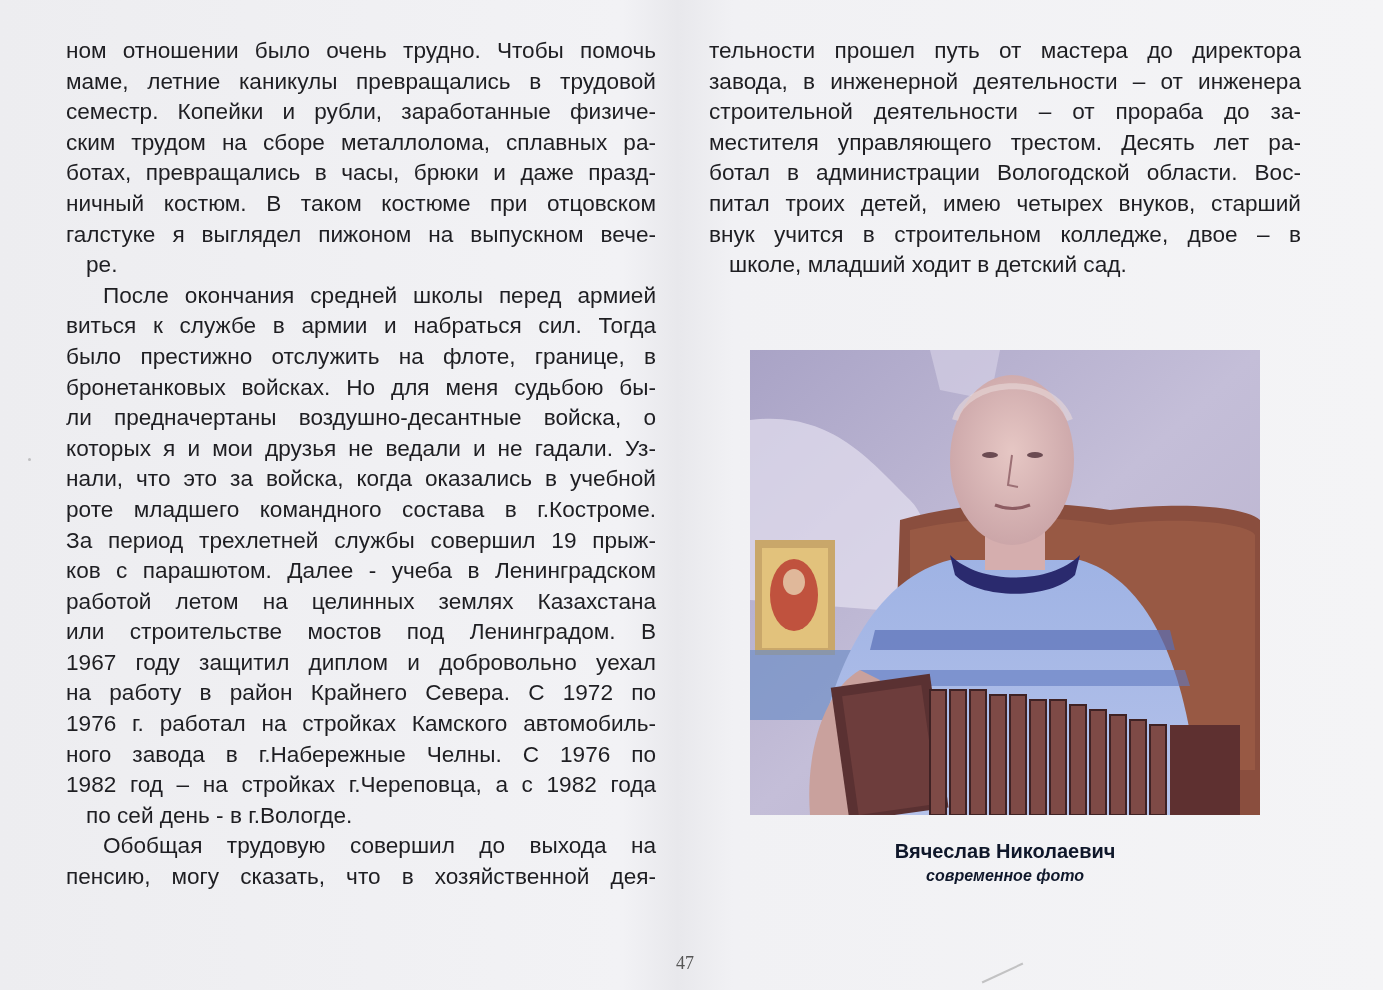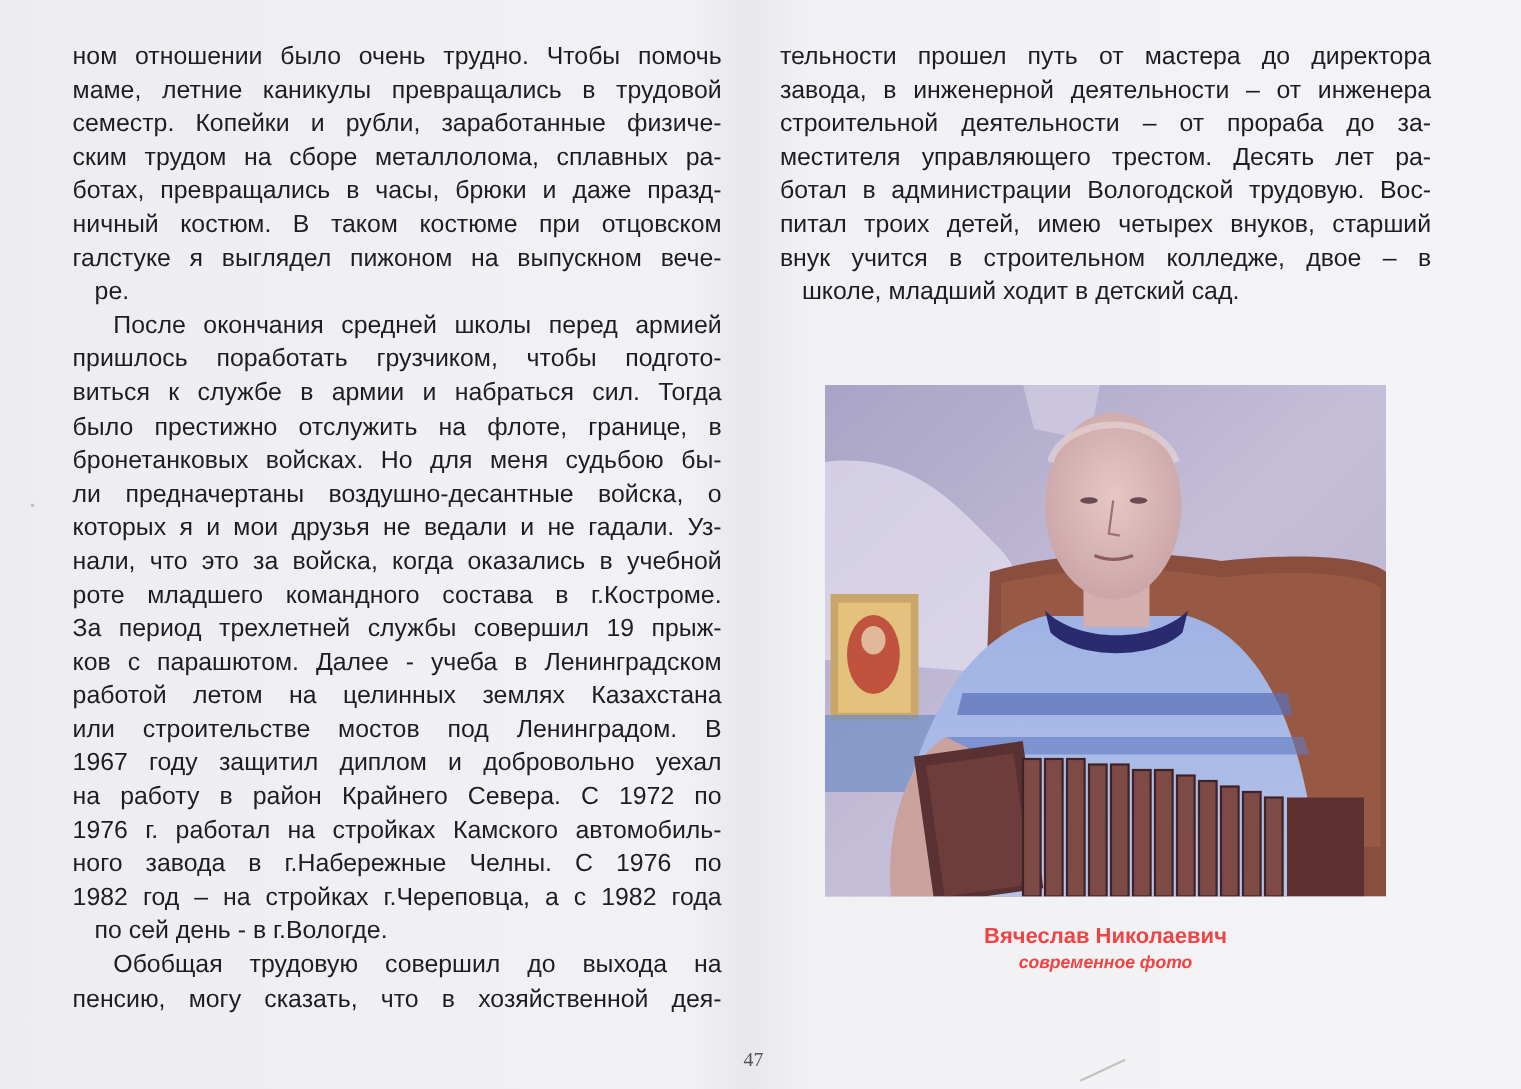--- a/index.html
+++ b/index.html
@@ -17,21 +17,21 @@
   .col-left { left: 66px; width: 590px; }
   .col-right { left: 709px; width: 592px; }
   .line { display: block; text-align: justify; text-align-last: justify; white-space: nowrap; height: 30.6px; }
   .line.last { text-align-last: left; margin-left: 20px; }
   .line.indent { padding-left: 37px; }
   .photo {
     position: absolute; left: 750px; top: 350px; width: 510px; height: 465px;
     overflow: hidden; background: #b8b2cc;
   }
   .caption {
-    position: absolute; left: 750px; width: 510px; text-align: center; color: #ef4444;
+    position: absolute; left: 750px; width: 510px; text-align: center; color: #0f172a;
   }
   .caption-name { top: 840px; font-weight: bold; font-size: 20px; }
   .caption-sub { top: 867px; font-weight: bold; font-style: italic; font-size: 16px; }
   .page-number {
     position: absolute; left: 676px; top: 953px; font-family: "Liberation Serif", serif;
     font-size: 18px; color: #555;
   }
   .scan-mark { position: absolute; background: #888; opacity: 0.45; }
 </style>
 </head>
@@ -42,21 +42,20 @@
   <div class="col col-left">
     <span class="line">ном отношении было очень трудно. Чтобы помочь</span>
     <span class="line">маме,  летние каникулы превращались в трудовой</span>
     <span class="line">семестр.  Копейки и рубли, заработанные физиче-</span>
     <span class="line">ским трудом на сборе металлолома, сплавных ра-</span>
     <span class="line">ботах, превращались в часы, брюки и даже празд-</span>
     <span class="line">ничный  костюм.   В  таком  костюме  при  отцовском</span>
     <span class="line">галстуке  я  выглядел  пижоном  на  выпускном  вече-</span>
     <span class="line last">ре.</span>
     <span class="line indent">После окончания средней школы перед армией</span>
-    <span class="line">пришлось  поработать  грузчиком,  чтобы  подгото-</span>
     <span class="line">виться к службе в армии и набраться сил.  Тогда</span>
     <span class="line">было  престижно  отслужить  на  флоте,  границе,  в</span>
     <span class="line">бронетанковых войсках. Но для меня судьбою бы-</span>
     <span class="line">ли  предначертаны  воздушно-десантные  войска,  о</span>
     <span class="line">которых я и мои друзья не ведали и не гадали. Уз-</span>
     <span class="line">нали, что это за войска, когда оказались в учебной</span>
     <span class="line">роте  младшего  командного  состава  в  г.Костроме.</span>
     <span class="line">За период трехлетней службы совершил  19 прыж-</span>
     <span class="line">ков с парашютом.  Далее - учеба в Ленинградском</span>
     <span class="line">работой  летом  на  целинных  землях  Казахстана</span>
@@ -69,21 +68,21 @@
     <span class="line last">по сей день - в г.Вологде.</span>
     <span class="line indent">Обобщая трудовую совершил  до выхода на</span>
     <span class="line">пенсию,   могу  сказать,  что  в  хозяйственной  дея-</span>
   </div>
 
   <div class="col col-right">
     <span class="line">тельности  прошел  путь  от  мастера  до  директора</span>
     <span class="line">завода, в инженерной деятельности – от инженера</span>
     <span class="line">строительной  деятельности  –  от  прораба  до  за-</span>
     <span class="line">местителя управляющего трестом. Десять лет ра-</span>
-    <span class="line">ботал в администрации Вологодской трудовую. Вос-</span>
+    <span class="line">ботал в администрации Вологодской области. Вос-</span>
     <span class="line">питал троих детей, имею четырех внуков, старший</span>
     <span class="line">внук  учится  в  строительном  колледже,  двое  –  в</span>
     <span class="line last">школе, младший ходит  в детский сад.</span>
   </div>
 
   <div class="photo">
     <svg width="510" height="465" viewBox="0 0 510 465" xmlns="http://www.w3.org/2000/svg">
       <defs>
         <linearGradient id="wall" x1="0" y1="0" x2="1" y2="1">
           <stop offset="0" stop-color="#a9a3c6"></stop>

